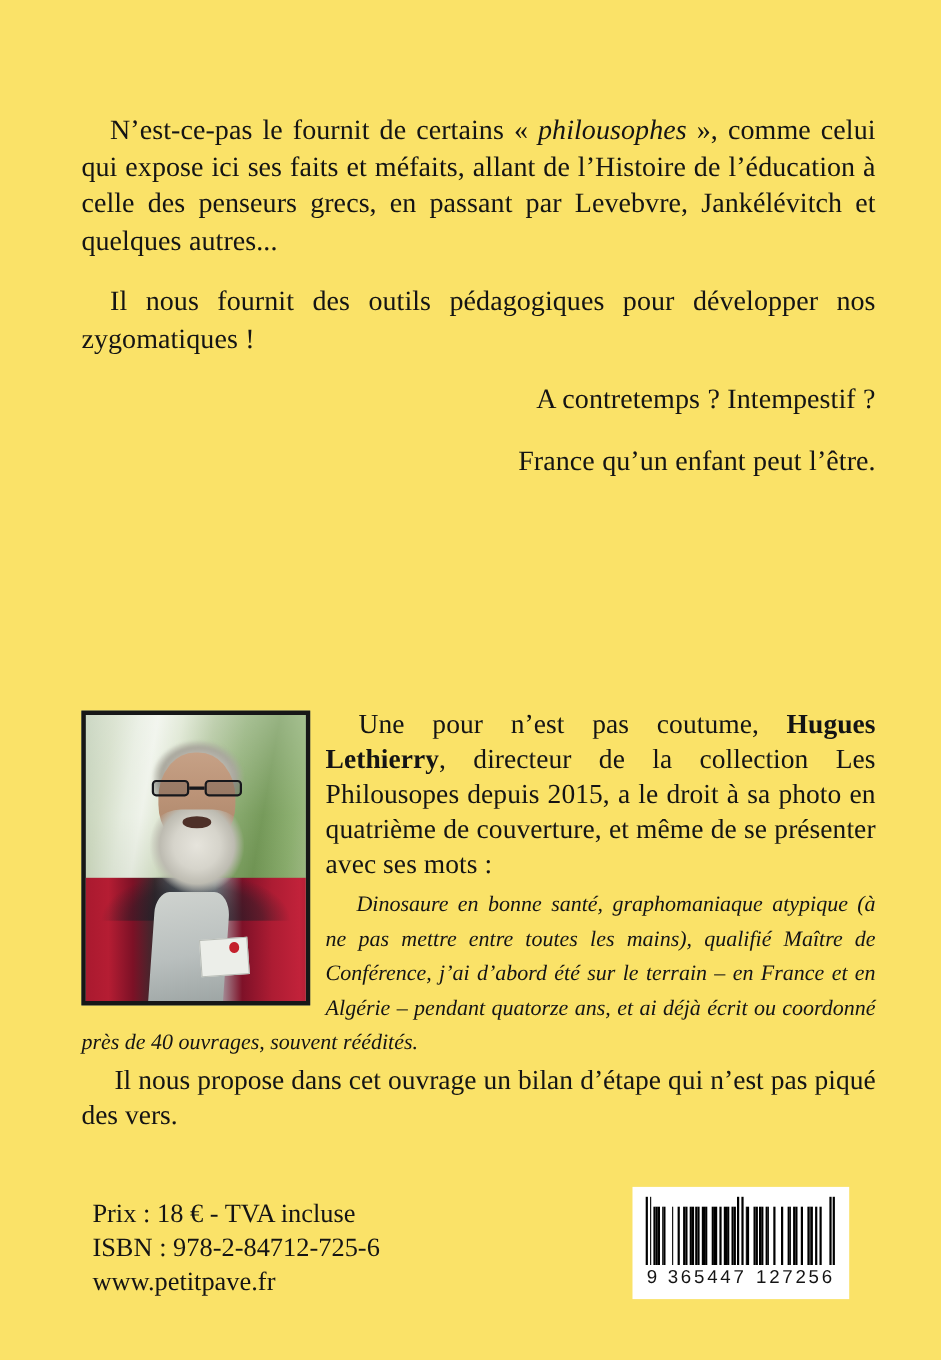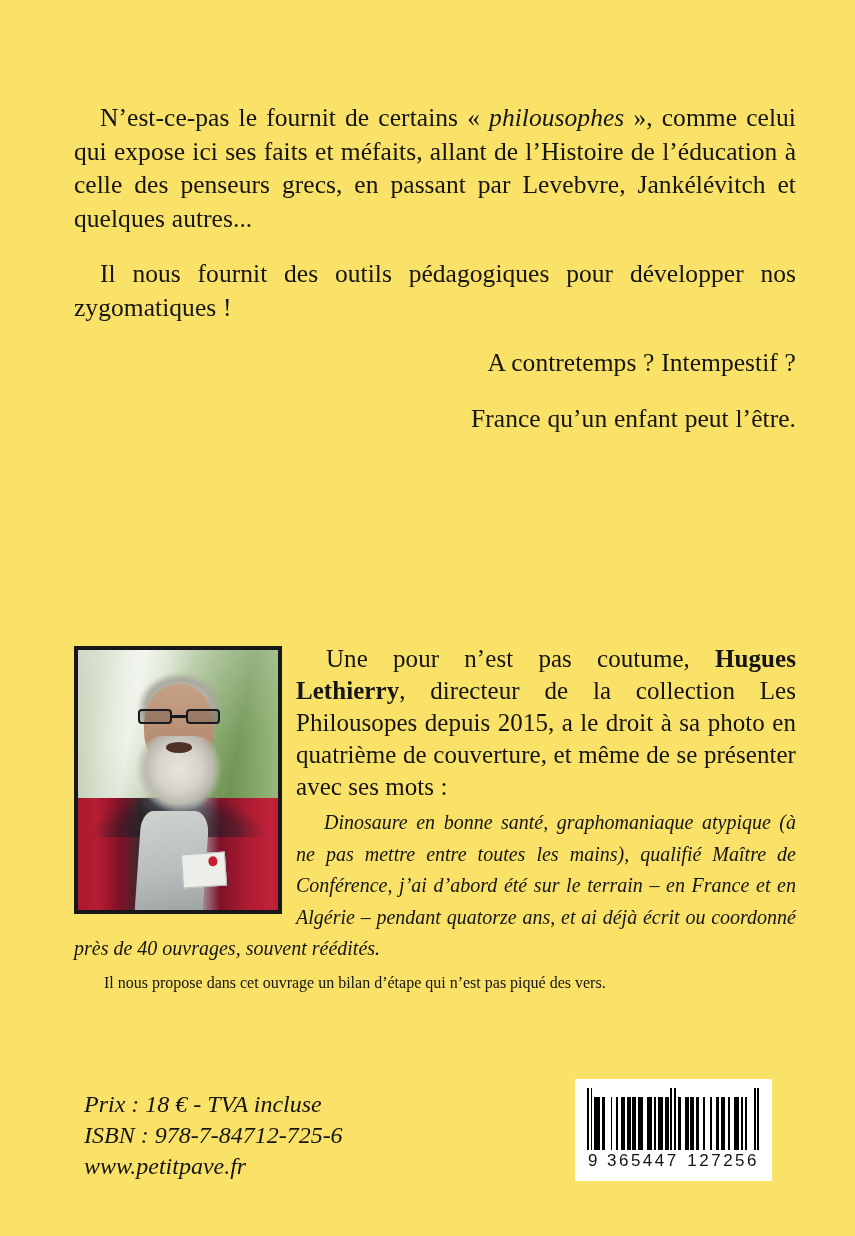--- a/index.html
+++ b/index.html
@@ -222,36 +222,35 @@
   .bio-quote {
     font-size: 20px;
     line-height: 31.5px;
     font-style: italic;
     text-align: justify;
     text-indent: 28px;
     margin: 4px 0 0 0;
   }
 
   .bio-close {
-    font-size: 16px;
+    font-size: 25px;
     line-height: 32px;
     text-align: justify;
     text-indent: 30px;
     margin: 2px 0 0 0;
     clear: both;
   }
 
   
   .footer-info {
     position: absolute;
     left: 84px;
     top: 1089px;
     font-size: 24px;
     line-height: 31px;
-    font-style: italic;
   }
   .footer-info div { white-space: nowrap; }
 
   .barcode-box {
     position: absolute;
     left: 575px;
     top: 1079px;
     width: 197px;
     height: 102px;
     background: #ffffff;
@@ -324,21 +323,21 @@
 
     <p class="bio-text"><span>Une pour n’est pas coutume, </span><b>Hugues Lethierry</b><span>, directeur de la collection Les Philousopes depuis 2015, a le droit à sa photo en quatrième de couverture, et même de se présenter avec ses mots :</span></p>
 
     <p class="bio-quote">Dinosaure en bonne santé, graphomaniaque atypique (à ne pas mettre entre toutes les mains), qualifié Maître de Conférence, j’ai d’abord été sur le terrain – en France et en Algérie – pendant quatorze ans, et ai déjà écrit ou coordonné près de 40 ouvrages, souvent réédités.</p>
 
     <p class="bio-close">Il nous propose dans cet ouvrage un bilan d’étape qui n’est pas piqué des vers.</p>
   </div>
 
   <div class="footer-info">
     <div>Prix : 18 € - TVA incluse</div>
-    <div>ISBN : 978-7-84712-725-6</div>
+    <div>ISBN : 978-2-84712-725-6</div>
     <div>www.petitpave.fr</div>
   </div>
 
   <div class="barcode-box">
     <div class="barcode-bars" id="barcode-bars">
         <span class="tall" style="width: 1.82105px; flex: 0 0 1.82105px;"></span>
         <span class="w" style="width: 1.82105px; flex: 0 0 1.82105px;"></span>
         <span class="tall" style="width: 1.82105px; flex: 0 0 1.82105px;"></span>
         <span class="w" style="width: 1.82105px; flex: 0 0 1.82105px;"></span>
         <span class="short" style="width: 1.82105px; flex: 0 0 1.82105px;"></span>

